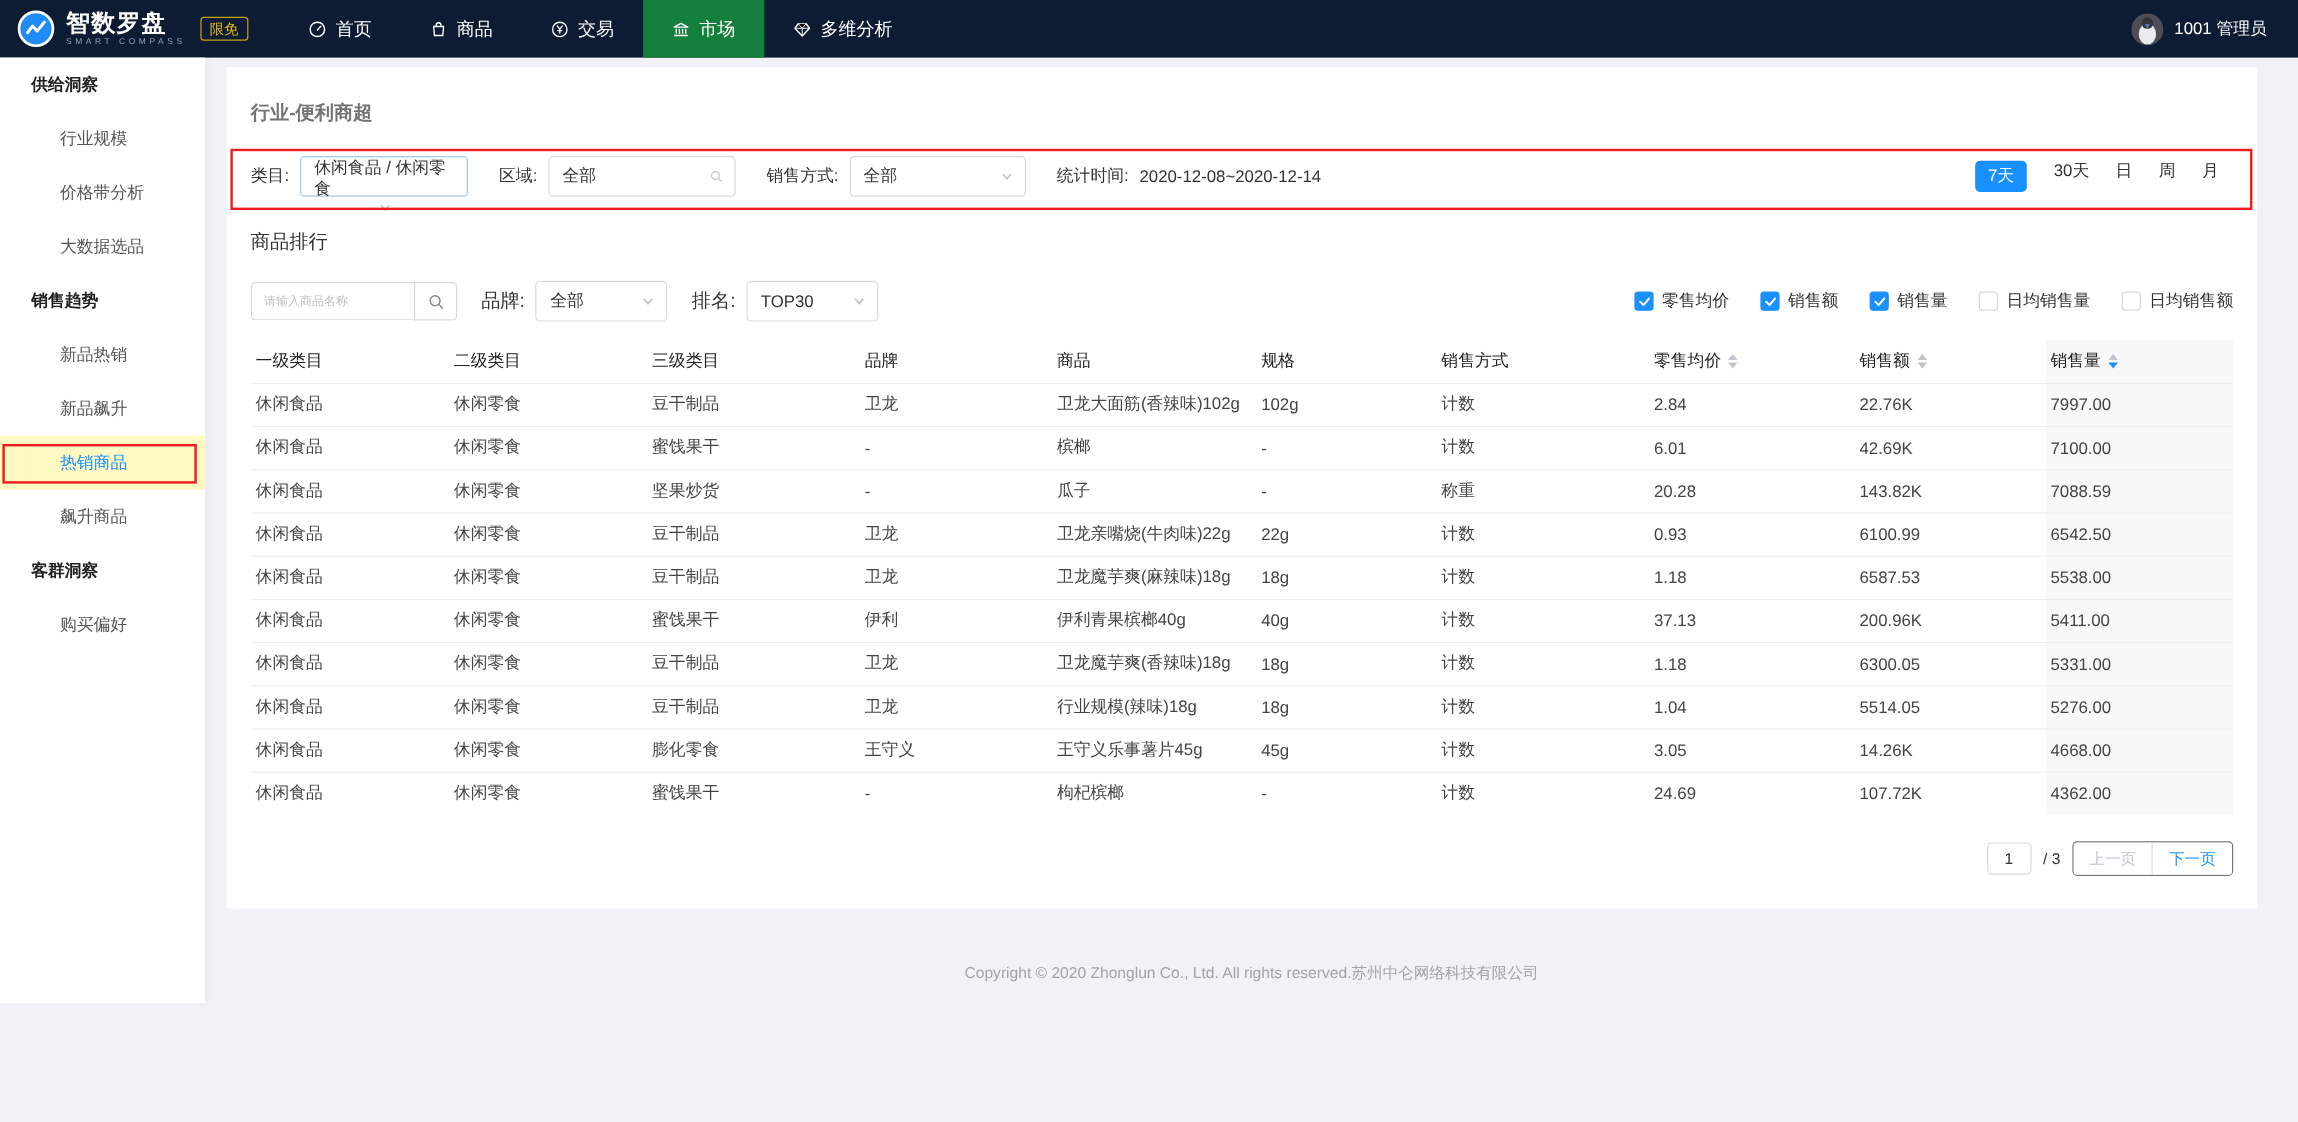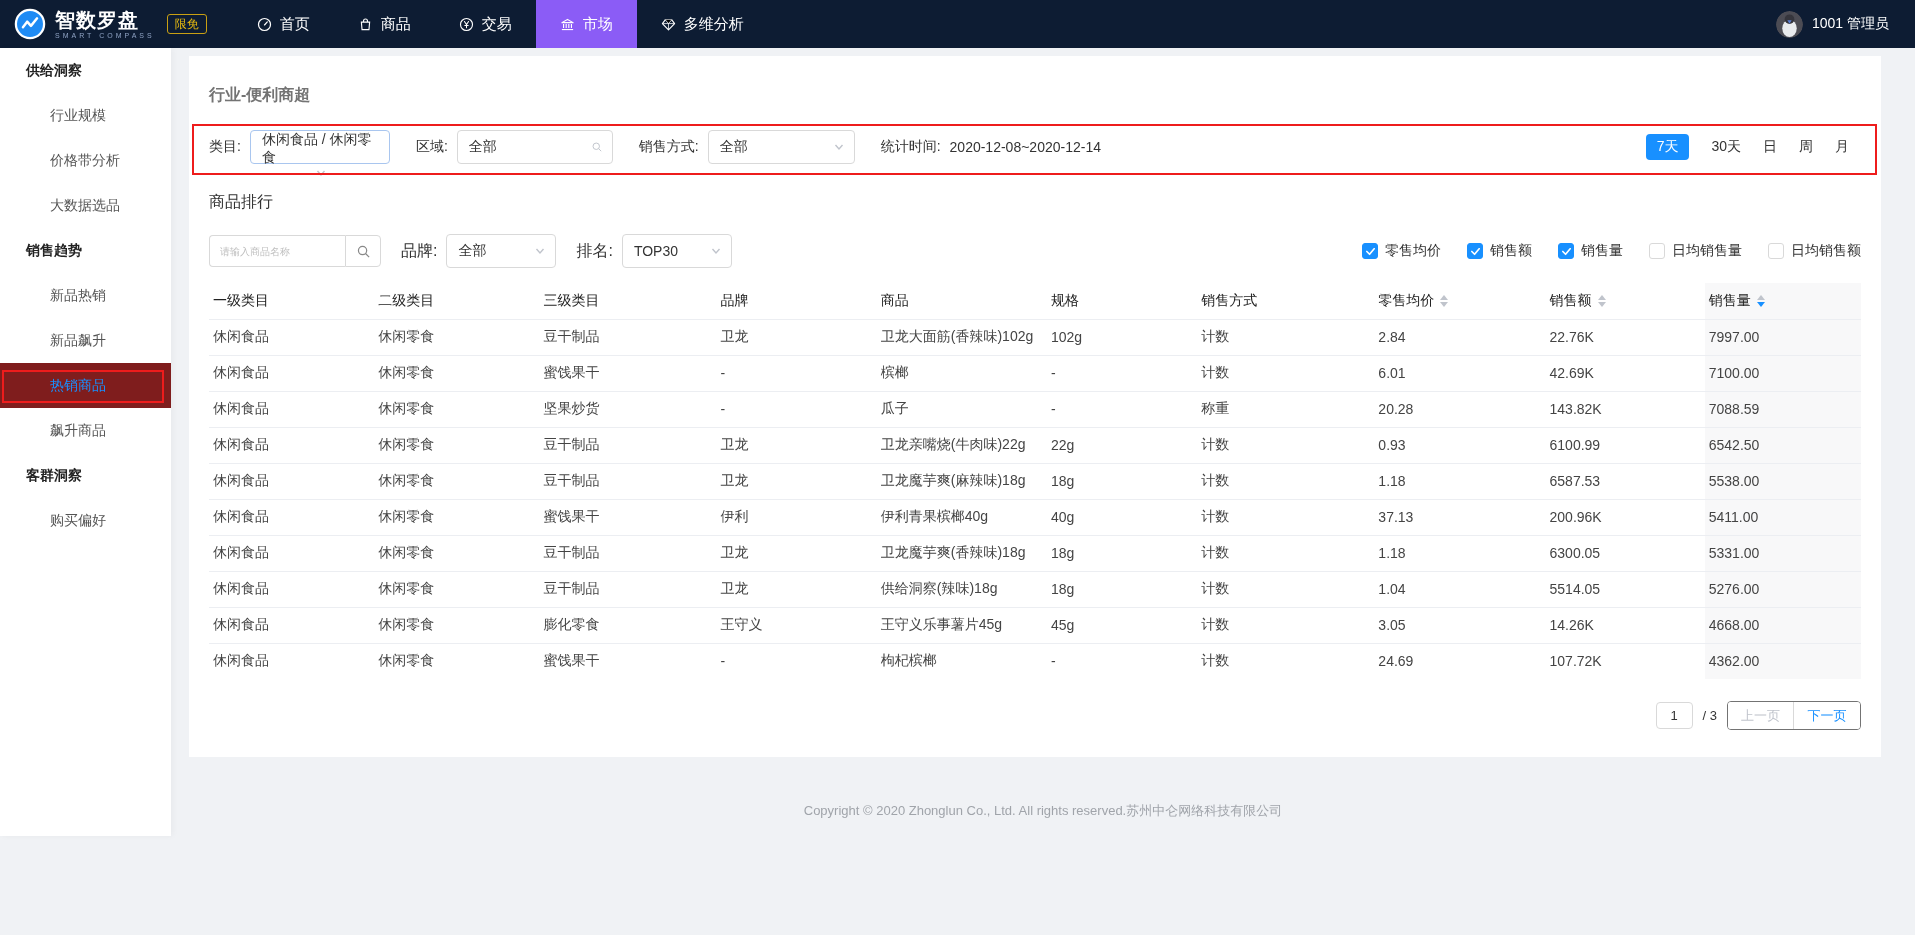--- a/index.html
+++ b/index.html
@@ -13,49 +13,49 @@
   .navbar { height:48px; background:#0d1c33; display:flex; align-items:center; color:#fff; }
   .brand { display:flex; align-items:center; padding:0 10px 0 14px; }
   .logo { width:32px; height:32px; flex-shrink:0; }
   .brand-text { margin-left:9px; display:flex; flex-direction:column; }
   .brand-title { font-size:20px; font-weight:bold; letter-spacing:1px; line-height:22px; }
   .brand-sub { font-size:7px; color:#8fa3c4; letter-spacing:3px; margin-top:1px; }
   .badge { margin-left:12px; border:1px solid #c9a013; color:#e7ba10; font-size:12px;
            padding:1px 7px; border-radius:3px; line-height:16px; }
   .nav-menu { display:flex; margin-left:16px; height:48px; }
   .nav-item { display:flex; align-items:center; gap:8px; padding:0 24px; font-size:15px; cursor:pointer; }
-  .nav-item.active { background:#8b5cf6; }
+  .nav-item.active { background:#15803d; }
   .nav-item svg { width:15px; height:15px; }
   .nav-user { margin-left:auto; display:flex; align-items:center; gap:9px; padding-right:26px; font-size:14px; }
   .avatar { width:27px; height:27px; border-radius:50%; overflow:hidden; }
 
   
   .layout { display:flex; height:788px; }
   .sidebar { width:171px; background:#fff; flex-shrink:0; box-shadow:2px 0 6px rgba(0,0,0,0.04); }
   .side-entry { height:45px; line-height:45px; font-size:14px; white-space:nowrap; }
   .side-group-title { font-weight:bold; color:#222; padding-left:26px; }
   .side-item { color:#555; padding-left:50px; cursor:pointer; }
-  .side-item.active { background:#7f1d1d; color:#1890ff; }
+  .side-item.active { background:#fef9c3; color:#1890ff; }
 
   .main { flex:1; display:flex; flex-direction:column; }
   .card { background:#fff; margin:8px 34px 0 18px; height:701px; padding:26px 20px 20px 20px; }
 
   .page-title { font-size:16px; font-weight:bold; color:#737373; line-height:26px; }
 
   
   .filter-bar { margin-top:14px; height:50px; display:flex; align-items:center; font-size:14px; color:#333; }
   .flabel { margin-right:9px; }
   .select-box { height:34px; border:1px solid #d9d9d9; border-radius:4px; background:#fff;
                 display:flex; align-items:center; padding:0 9px 0 11px; cursor:pointer; }
   .select-box .sel-text { flex:1; font-size:14px; color:#333; }
   .select-box svg { width:12px; height:12px; flex-shrink:0; }
   .cat-box { width:140px; border-color:#a9c6ef; }
   .region-box { width:156px; margin-right:26px; }
   .mode-box { width:147px; margin-right:26px; }
-  .range-group { margin-left:auto; display:flex; align-items:center; gap:22px; padding-right:12px; }
+  .range-group { margin-left:auto; display:flex; align-items:flex-start; gap:22px; padding-right:12px; }
   .range-btn { font-size:14px; color:#333; cursor:pointer; }
   .range-btn.active { background:#1890ff; color:#fff; border-radius:4px; padding:4px 11px; }
 
   
   .section-title { margin-top:20px; font-size:16px; color:#333; }
   .toolbar { margin-top:22px; display:flex; align-items:center; height:32px; }
   .search-group { display:flex; }
   .search-input { width:136px; height:32px; border:1px solid #d9d9d9; border-right:none;
                   border-radius:4px 0 0 4px; padding:0 10px; font-size:10px; color:#ec4899;
                   font-family:inherit; outline:none; }
@@ -408,21 +408,21 @@
               <td>计数</td>
               <td>1.18</td>
               <td>6300.05</td>
               <td class="sorted-col">5331.00</td>
             </tr>
             <tr>
               <td>休闲食品</td>
               <td>休闲零食</td>
               <td>豆干制品</td>
               <td>卫龙</td>
-              <td>供给洞察(辣味)18g</td>
+              <td>行业规模(辣味)18g</td>
               <td>18g</td>
               <td>计数</td>
               <td>1.04</td>
               <td>5514.05</td>
               <td class="sorted-col">5276.00</td>
             </tr>
             <tr>
               <td>休闲食品</td>
               <td>休闲零食</td>
               <td>膨化零食</td>

